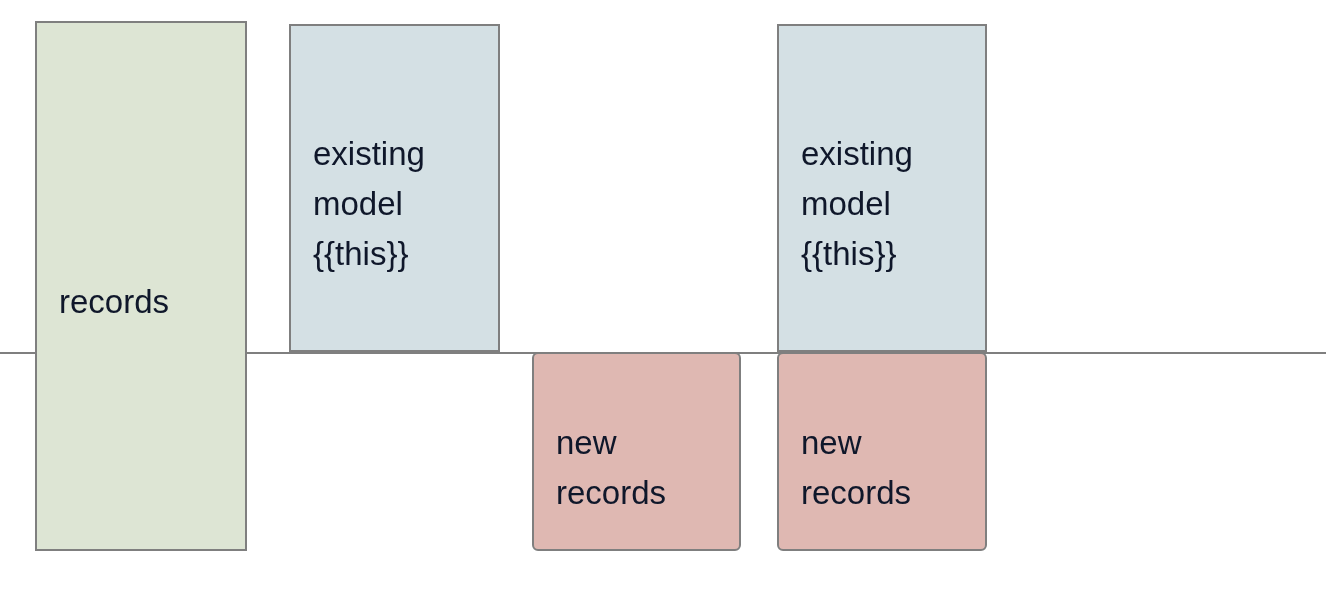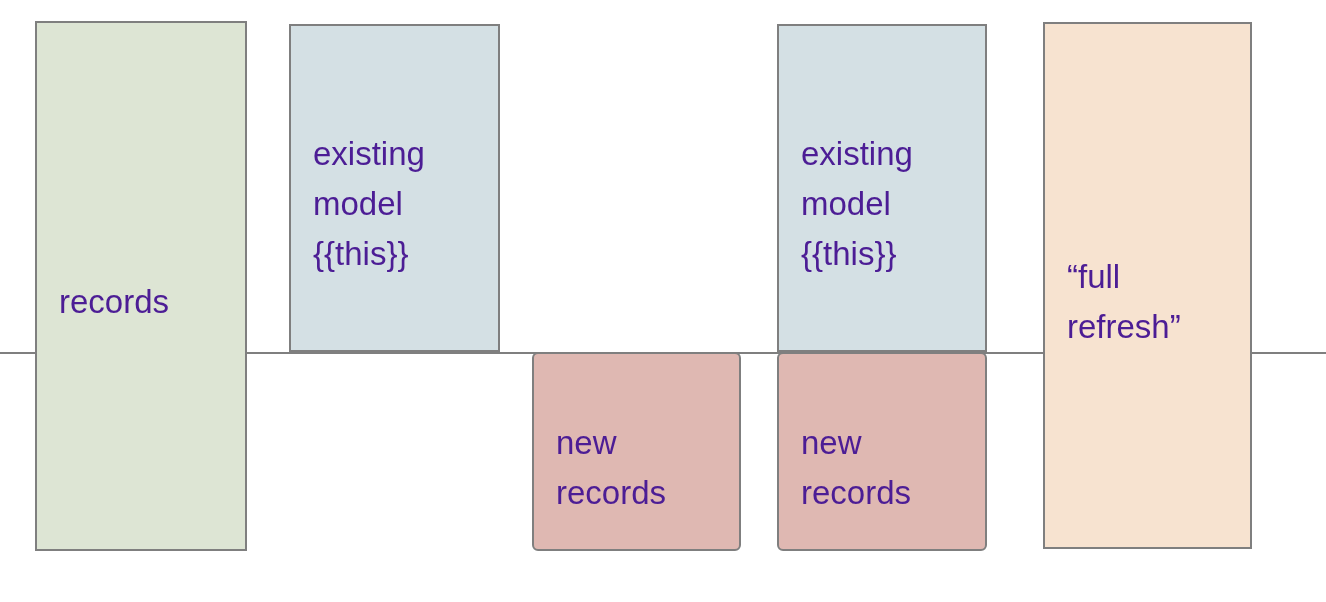--- a/index.html
+++ b/index.html
@@ -26,21 +26,21 @@
     box-sizing: border-box;
     border: 2px solid #7f7f7f;
     display: flex;
     flex-direction: column;
     justify-content: center;
     align-items: flex-start;
   }
   .box-label {
     font-size: 33px;
     line-height: 50px;
-    color: #4c1d95;
+    color: #0f172a;
     white-space: pre-line;
     text-align: left;
     padding-left: 22px;
     padding-right: 10px;
     letter-spacing: 0px;
     margin-top: 32px;
   }
   .box-source   { background: #dde5d4; }
   .box-model    { background: #d4e0e4; }
   .box-new      { background: #dfb8b2; border-radius: 6px; }
@@ -72,18 +72,14 @@
     <div class="box-label">existing
 model
 {{this}}</div>
   </div>
 
   <div class="box box-new" style="left:777px; top:352px; width:210px; height:199px;">
     <div class="box-label">new
 records</div>
   </div>
 
-  <div class="box box-full" style="left:1043px; top:22px; width:209px; height:527px;">
-    <div class="box-label">“full
-refresh”</div>
-  </div>
 
 </div>
 
 </body></html>

